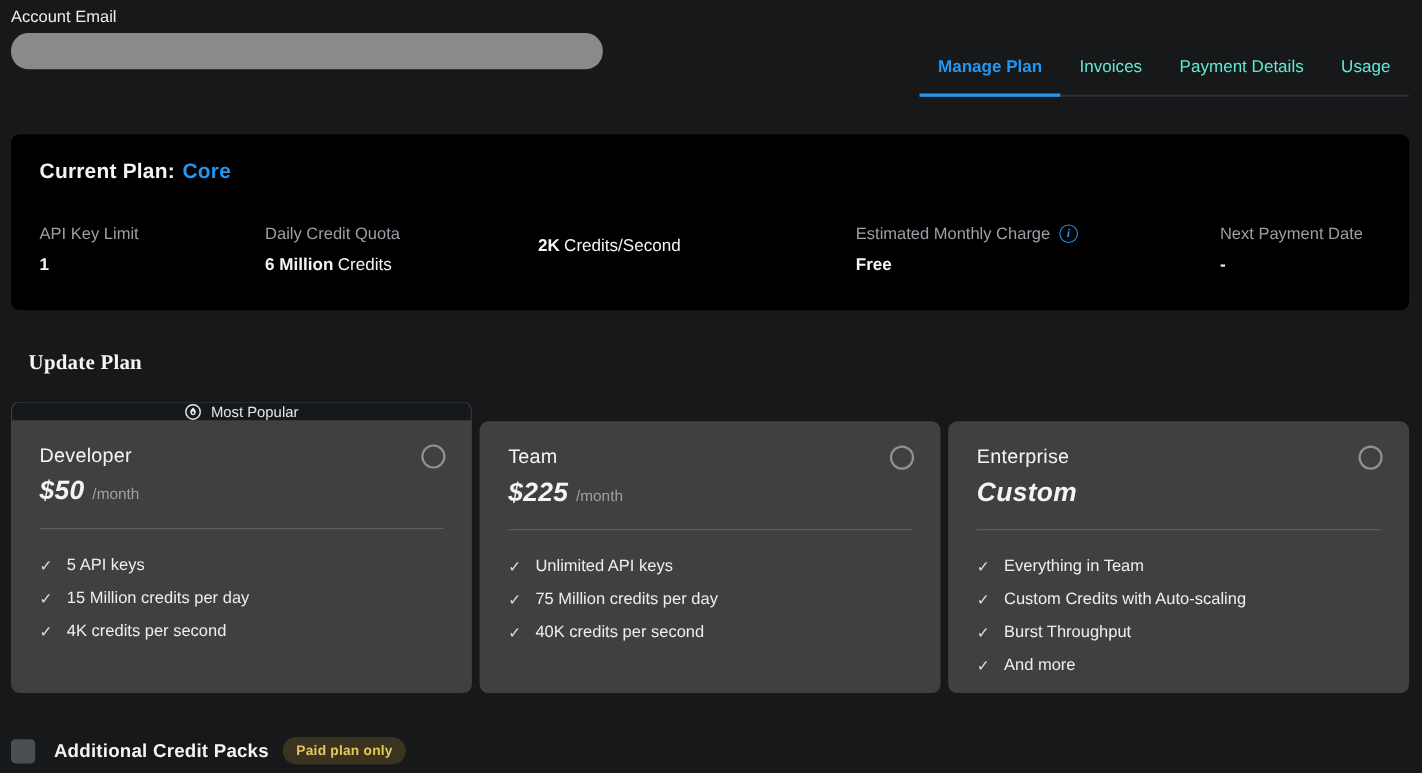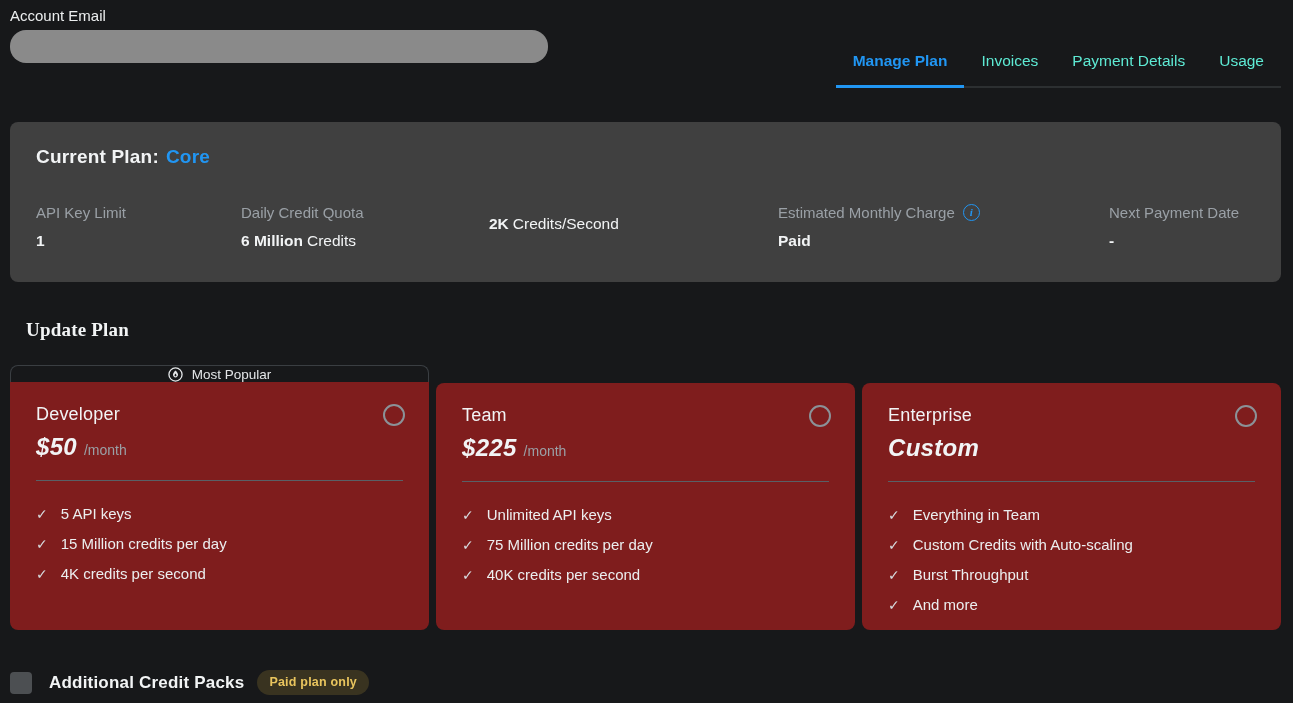--- a/index.html
+++ b/index.html
@@ -32,21 +32,21 @@
     font-size: 15.5px; color: #5eead4;
     cursor: pointer; white-space: nowrap;
     border-bottom: 3px solid transparent;
     margin-bottom: -2px;
   }
   .tab.active { color: #2196f3; font-weight: bold; border-bottom-color: #2196f3; }
 
   
   .current-card {
     margin: 62px 12px 0 10px;
-    background: #404040;
+    background: #000000;
     border-radius: 8px;
     padding: 24px 26px 32px;
   }
   .current-title { font-size: 19px; font-weight: bold; letter-spacing: .2px; }
   .current-title .plan-name { color: #2196f3; margin-left: 7px; }
   .stats {
     display: grid;
     grid-template-columns: 205px 248px 289px 331px auto;
     margin-top: 36px;
   }
@@ -73,21 +73,21 @@
   }
   .plan-col { flex: 1 1 0; }
   .popular-strip {
     height: 17px;
     border: 1px solid #3a3e42; border-bottom: none;
     border-radius: 8px 8px 0 0;
     display: flex; align-items: center; justify-content: center; gap: 9px;
     font-size: 13.5px; color: #e3e6e8;
   }
   .plan-card {
-    background: #7f1d1d;
+    background: #404040;
     border-radius: 8px;
     height: 247px;
     padding: 22px 24px 0 26px;
     position: relative;
   }
   .plan-card.has-strip { border-radius: 0 0 8px 8px; height: 248px; }
   .plan-radio {
     position: absolute; top: 22px; right: 24px;
     width: 22px; height: 22px; border-radius: 50%;
     border: 2px solid #8b9298; background: transparent; cursor: pointer;
@@ -153,21 +153,21 @@
       <div class="stat-value"><span class="strong">6 Million</span><span class="rest">Credits</span></div>
     </div>
     <div class="stat">
       <div class="stat-value"><span class="strong">2K</span><span class="rest">Credits/Second</span></div>
     </div>
     <div class="stat">
       <div class="stat-label">
         <span>Estimated Monthly Charge</span>
         <span class="info-icon">i</span>
       </div>
-      <div class="stat-value"><span class="strong">Paid</span><span class="rest"></span></div>
+      <div class="stat-value"><span class="strong">Free</span><span class="rest"></span></div>
     </div>
     <div class="stat">
       <div class="stat-label">Next Payment Date</div>
       <div class="stat-value"><span class="strong">-</span><span class="rest"></span></div>
     </div>
   </div>
 </div>
 
 <h2 class="section-heading">Update Plan</h2>
 

